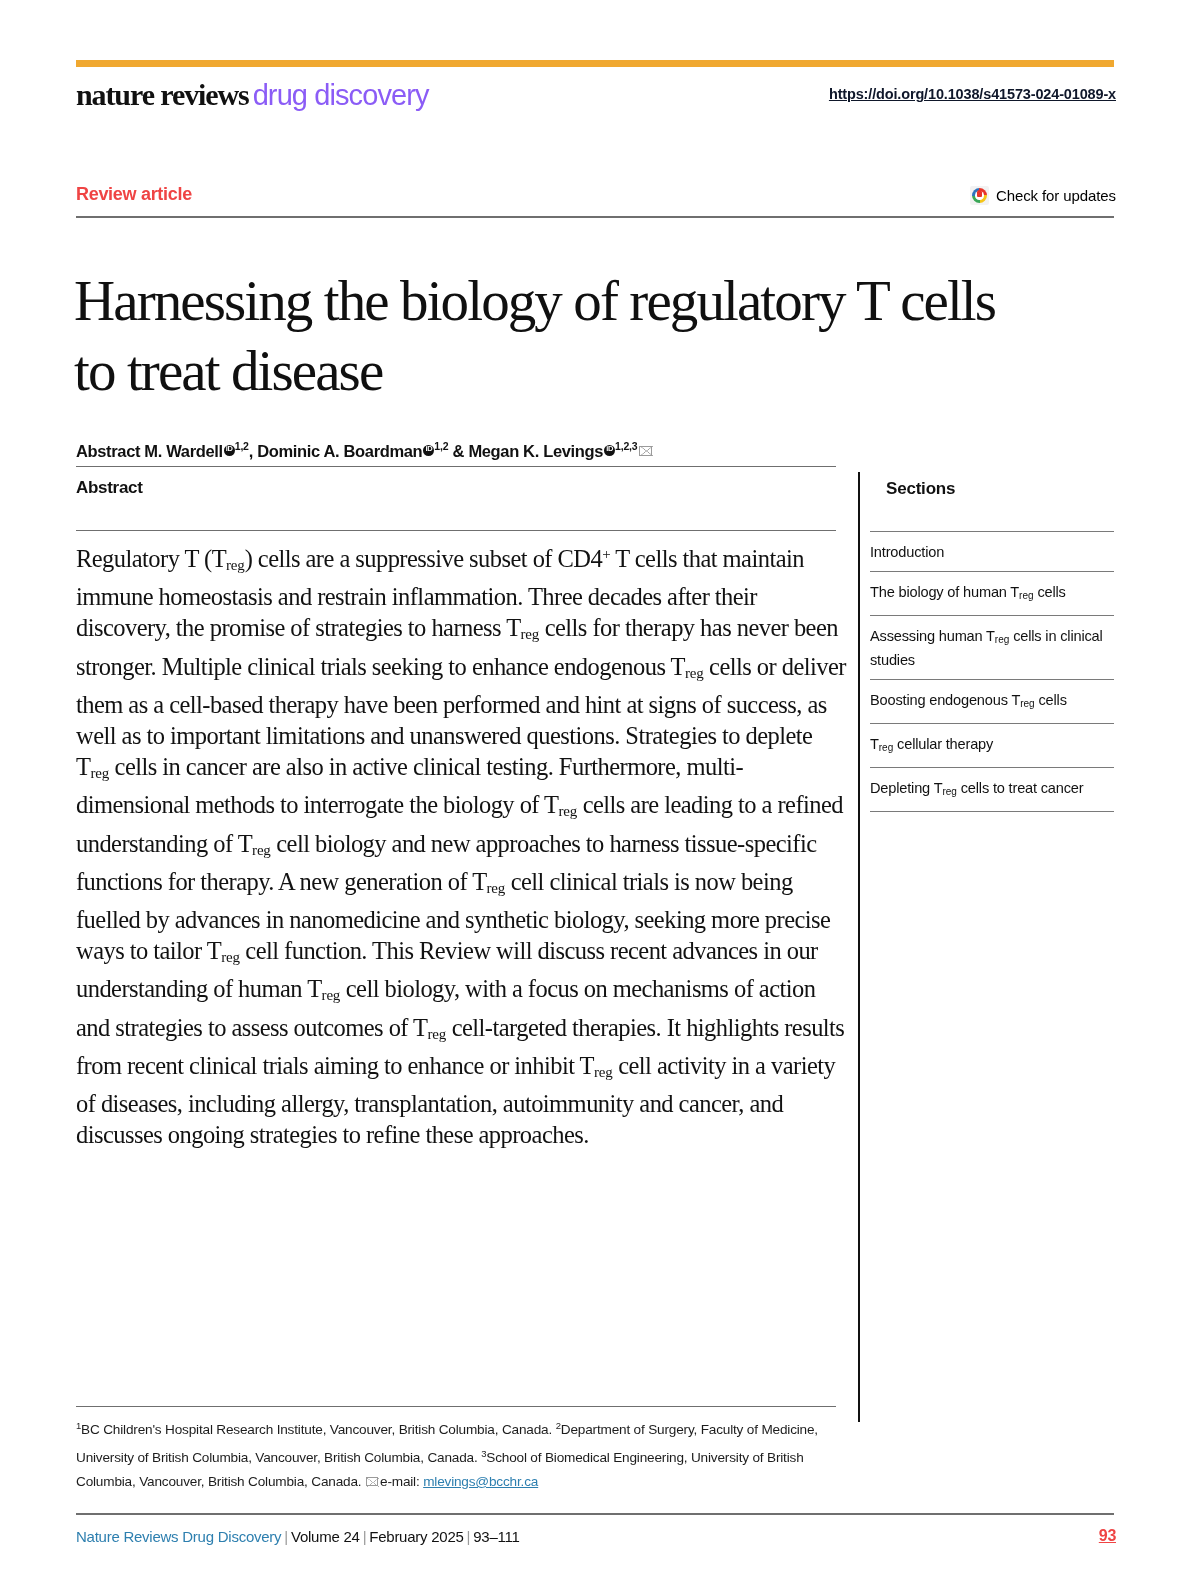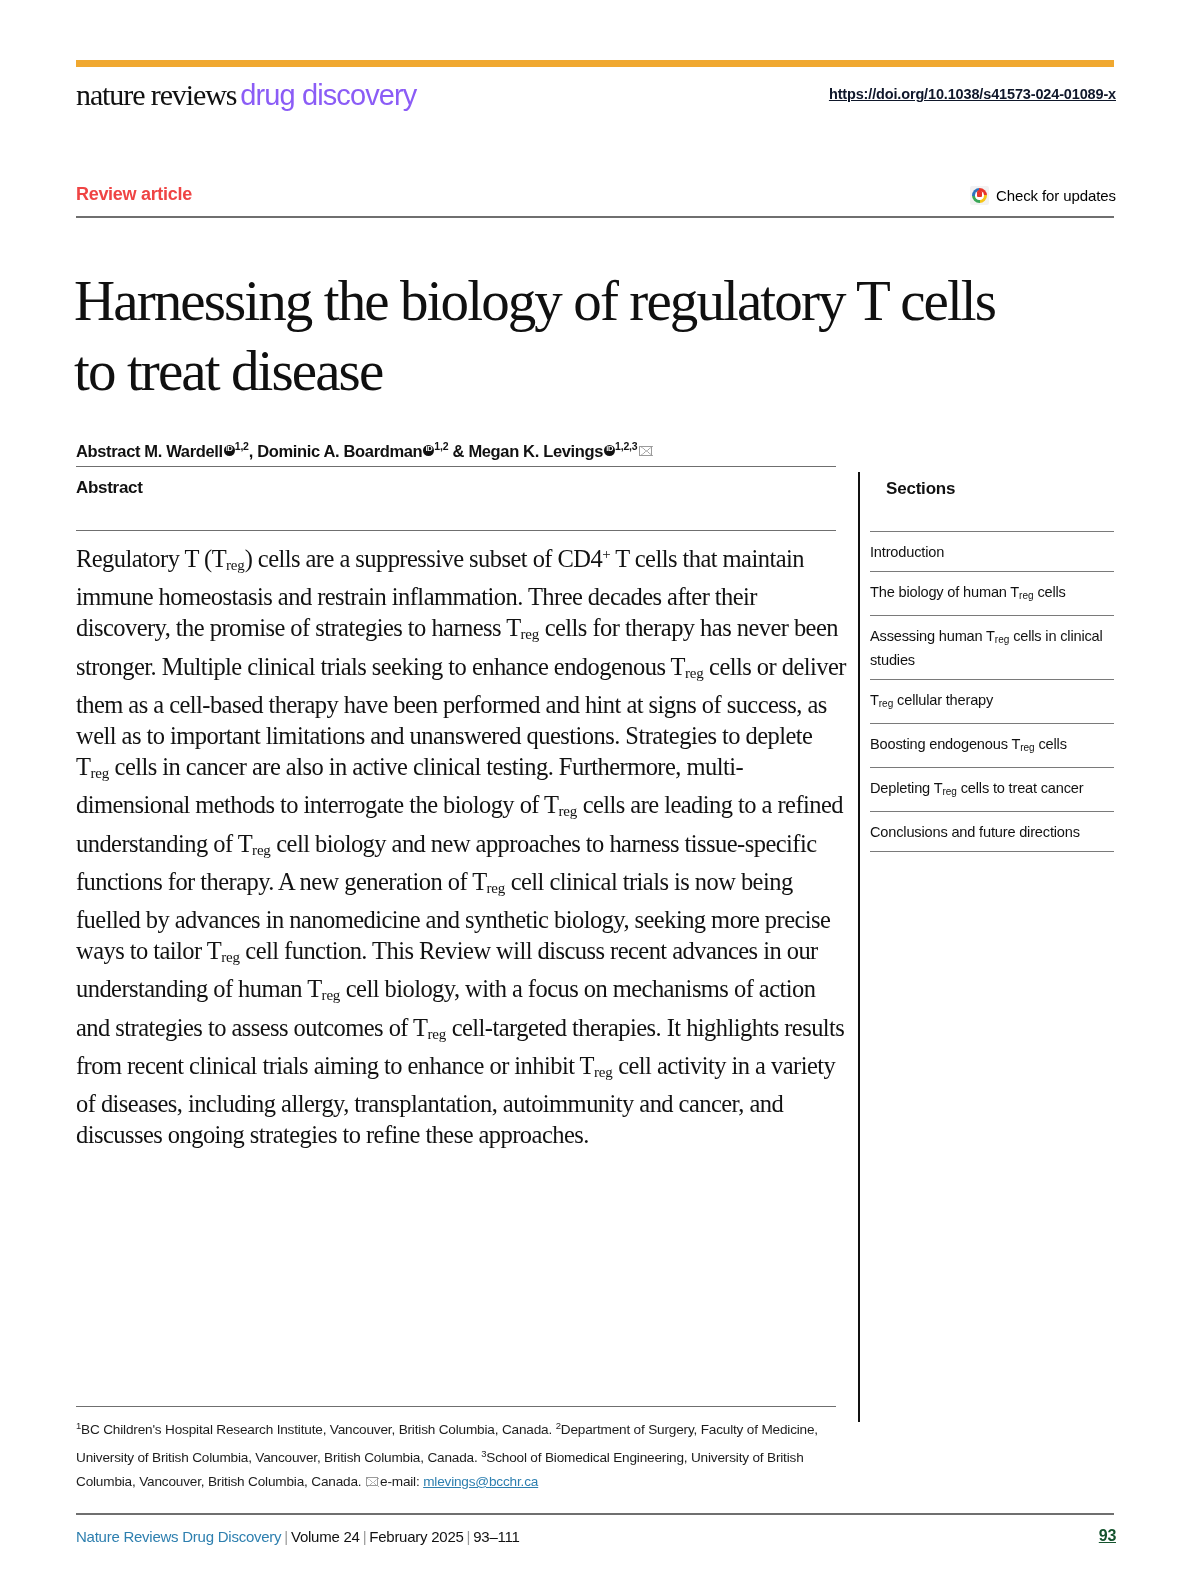--- a/index.html
+++ b/index.html
@@ -30,21 +30,21 @@
     width: 1038px; height: 7px;
     background: #f0a830;
   }
   .masthead {
     position: absolute;
     left: 76px; top: 78px;
     white-space: nowrap;
   }
   .masthead .nr {
     font-family: "Liberation Serif", serif;
-    font-weight: normal;
+    font-weight: bold;
     font-size: 30px;
     letter-spacing: -1.1px;
     color: #111111;
   }
   .masthead .dd {
     font-family: "Liberation Sans", sans-serif;
     font-weight: 400;
     font-size: 29px;
     letter-spacing: -0.9px;
     color: #8b5cf6;
@@ -338,21 +338,21 @@
   .footer-cite .sep {
     color: #9a9a9a;
     margin: 0 3px;
   }
   .page-number {
     position: absolute;
     right: 84px; top: 1527px;
     font-size: 16px;
     font-weight: bold;
     letter-spacing: -0.3px;
-    color: #14532d;
+    color: #ef4444;
     text-decoration: underline;
   }
 </style>
 </head>
 <body>
 
 <div class="page">
 
   <div class="top-rule"></div>
 
@@ -386,24 +386,23 @@
 
   <div class="abstract-heading">Abstract</div>
   <div class="rule-under-abs-head"></div>
   <div class="abstract-body">Regulatory T (T<sub>reg</sub>) cells are a suppressive subset of CD4<sup>+</sup> T cells that maintain immune homeostasis and restrain inflammation. Three decades after their discovery, the promise of strategies to harness T<sub>reg</sub> cells for therapy has never been stronger. Multiple clinical trials seeking to enhance endogenous T<sub>reg</sub> cells or deliver them as a cell-based therapy have been performed and hint at signs of success, as well as to important limitations and unanswered questions. Strategies to deplete T<sub>reg</sub> cells in cancer are also in active clinical testing. Furthermore, multi-dimensional methods to interrogate the biology of T<sub>reg</sub> cells are leading to a refined understanding of T<sub>reg</sub> cell biology and new approaches to harness tissue-specific functions for therapy. A new generation of T<sub>reg</sub> cell clinical trials is now being fuelled by advances in nanomedicine and synthetic biology, seeking more precise ways to tailor T<sub>reg</sub> cell function. This Review will discuss recent advances in our understanding of human T<sub>reg</sub> cell biology, with a focus on mechanisms of action and strategies to assess outcomes of T<sub>reg</sub> cell-targeted therapies. It highlights results from recent clinical trials aiming to enhance or inhibit T<sub>reg</sub> cell activity in a variety of diseases, including allergy, transplantation, autoimmunity and cancer, and discusses ongoing strategies to refine these approaches.</div>
 
   <div class="sections-heading">Sections</div>
   <div class="sections-list">
       <div class="section-item">Introduction</div>
       <div class="section-item">The biology of human T<sub>reg</sub> cells</div>
       <div class="section-item">Assessing human T<sub>reg</sub> cells in clinical studies</div>
+      <div class="section-item">Boosting endogenous T<sub>reg</sub> cells</div>
       <div class="section-item">T<sub>reg</sub> cellular therapy</div>
-      <div class="section-item">Boosting endogenous T<sub>reg</sub> cells</div>
       <div class="section-item">Depleting T<sub>reg</sub> cells to treat cancer</div>
-      <div class="section-item">Conclusions and future directions</div>
     </div>
 
   <div class="rule-above-affil"></div>
   <div class="affiliations"><sup>1</sup><span>BC Children's Hospital Research Institute, Vancouver, British Columbia, Canada.</span> <sup>2</sup><span>Department of Surgery, Faculty of Medicine, University of British Columbia, Vancouver, British Columbia, Canada.</span> <sup>3</sup><span>School of Biomedical Engineering, University of British Columbia, Vancouver, British Columbia, Canada.</span> <span class="env-icon-sm"></span><span>e-mail:</span> <a href="#" class="email-link">mlevings@bcchr.ca</a></div>
 
   <div class="footer-rule"></div>
   <div class="footer-cite">
     <span class="journal">Nature Reviews Drug Discovery</span><span class="sep">|</span><span>Volume 24</span><span class="sep">|</span><span>February 2025</span><span class="sep">|</span><span>93–111</span>
   </div>
   <div class="page-number">93</div>

